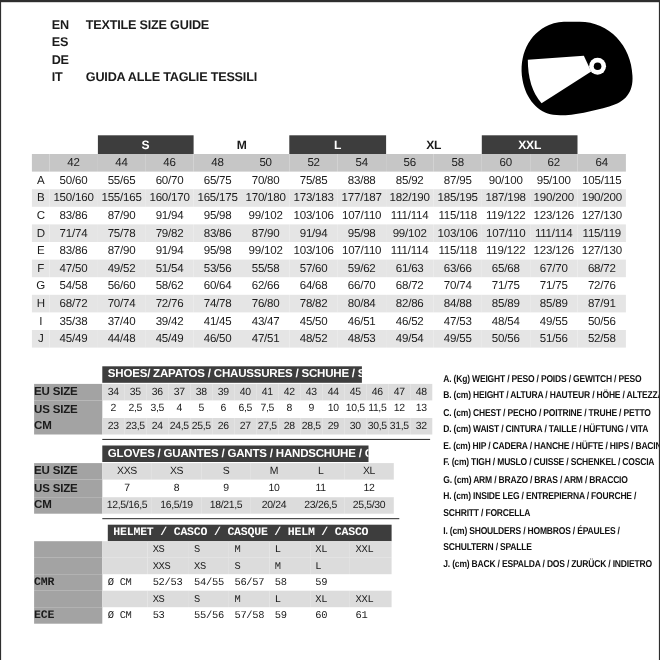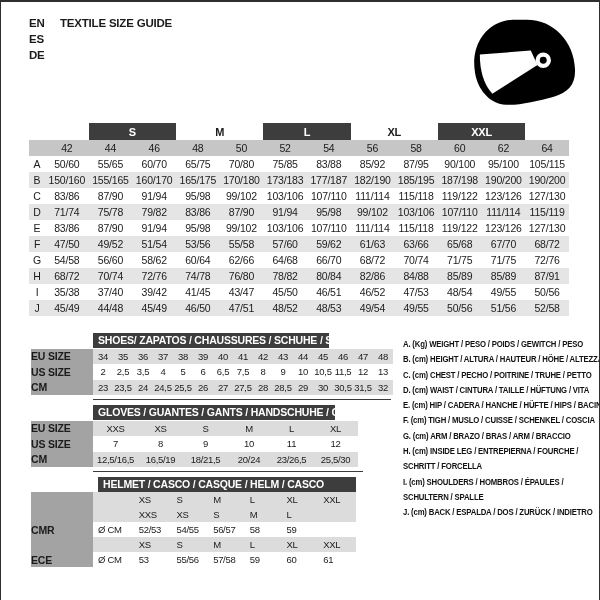--- a/index.html
+++ b/index.html
@@ -1,21 +1,21 @@
 <!DOCTYPE html>
 <html><head>
 <meta charset="utf-8">
 <style>
   html,body{margin:0;padding:0;background:#fff;}
   .page{position:relative;width:600px;height:600px;box-sizing:border-box;background:#fff;
     font-family:"Liberation Sans",sans-serif;color:#1b1b1b;
     border-top:2px solid #2e2e2e;border-left:1px solid #2e2e2e;border-right:1px solid #2e2e2e;
     overflow:hidden;}
   
-  .langs{position:absolute;top:13px;left:28px;}
+  .langs{position:absolute;top:13px;left:46px;}
   .lang-line{display:flex;font-weight:bold;font-size:11.5px;line-height:16px;letter-spacing:-0.2px;}
   .lang-code{width:31px;flex:none;}
   
   .helmet-icon{position:absolute;top:14px;right:16px;}
   
   table.main{position:absolute;top:121px;left:28px;width:540px;border-collapse:collapse;
     table-layout:fixed;font-size:10.5px;letter-spacing:-0.2px;}
   table.main td{text-align:center;height:16px;padding:0;white-space:nowrap;overflow:visible;}
   table.main tr.group-row td{height:17px;font-weight:bold;font-size:11px;}
   table.main td.badge{background:#3d3d3d;color:#fff;}
@@ -24,21 +24,21 @@
   
   .lower{position:absolute;top:331px;left:30px;width:560px;display:flex;align-items:flex-start;}
   .subtables{width:362px;flex:none;}
   table.sub{border-collapse:collapse;table-layout:fixed;}
   table.sub td{height:15.5px;padding:0;text-align:center;font-size:9.5px;letter-spacing:-0.3px;white-space:nowrap;}
   table.sub td.rowlabel{text-align:left;font-weight:bold;font-size:10.5px;letter-spacing:-0.2px;}
   table.sub tr.shaded td{background:#dcdcdc;}
   table.sub tr td.rowlabel{background:#a3a3a3;}
   .bar{background:#3d3d3d;color:#fff;font-weight:bold;font-size:10.5px;height:15px;line-height:15px;
     padding-left:5px;letter-spacing:-0.2px;box-sizing:border-box;white-space:nowrap;overflow:hidden;}
-  table.helm td{text-align:left;padding-left:5px;box-sizing:border-box;height:15px;}
+  table.helm td{text-align:left;padding-left:5px;box-sizing:border-box;height:15px;font-family:Liberation Mono, monospace;}
   table.helm td.rowlabel{padding-left:0;}
   .sep{margin:4px 0 5px 62px;border-top:1px solid #3a3a3a;height:0;}
   .sep.shoes-sep{width:298px;}
   .sep.gloves-sep{width:270px;}
   
   .legend{flex:1;padding-left:10px;padding-top:4px;font-weight:bold;font-size:9px;color:#111;}
   .legend .line{transform:scaleX(0.86);transform-origin:0 50%;white-space:nowrap;
     line-height:15.3px;letter-spacing:-0.2px;}
 </style>
 </head>
@@ -49,20 +49,24 @@
   <div class="langs">
       <div class="lang-line">
         <span class="lang-code">EN</span>
         <span>TEXTILE SIZE GUIDE</span>
       </div>
       <div class="lang-line">
         <span class="lang-code">ES</span>
       </div>
       <div class="lang-line">
         <span class="lang-code">DE</span>
+      </div>
+      <div class="lang-line">
+        <span class="lang-code">IT</span>
+        <span>GUIDA ALLE TAGLIE TESSILI</span>
       </div>
     </div>
 
   <svg class="helmet-icon" width="116" height="98" viewBox="0 0 120 102" xmlns="http://www.w3.org/2000/svg">
     <path fill="#000" d="M62,4 C90,4 111,27 112,55 C113,71 105,80 90,84 C72,89 50,94 37,92
       C23,90 11,77 8,59 C4,36 14,15 33,7 C42,3 52,4 62,4 Z"></path>
     <path fill="#fff" d="M13,40 L66,36 L73,51 L26,81 C17,71 13,57 13,40 Z"></path>
     <circle cx="79" cy="46" r="8" fill="#fff"></circle>
     <circle cx="79" cy="46" r="3.6" fill="#000"></circle>
   </svg>

